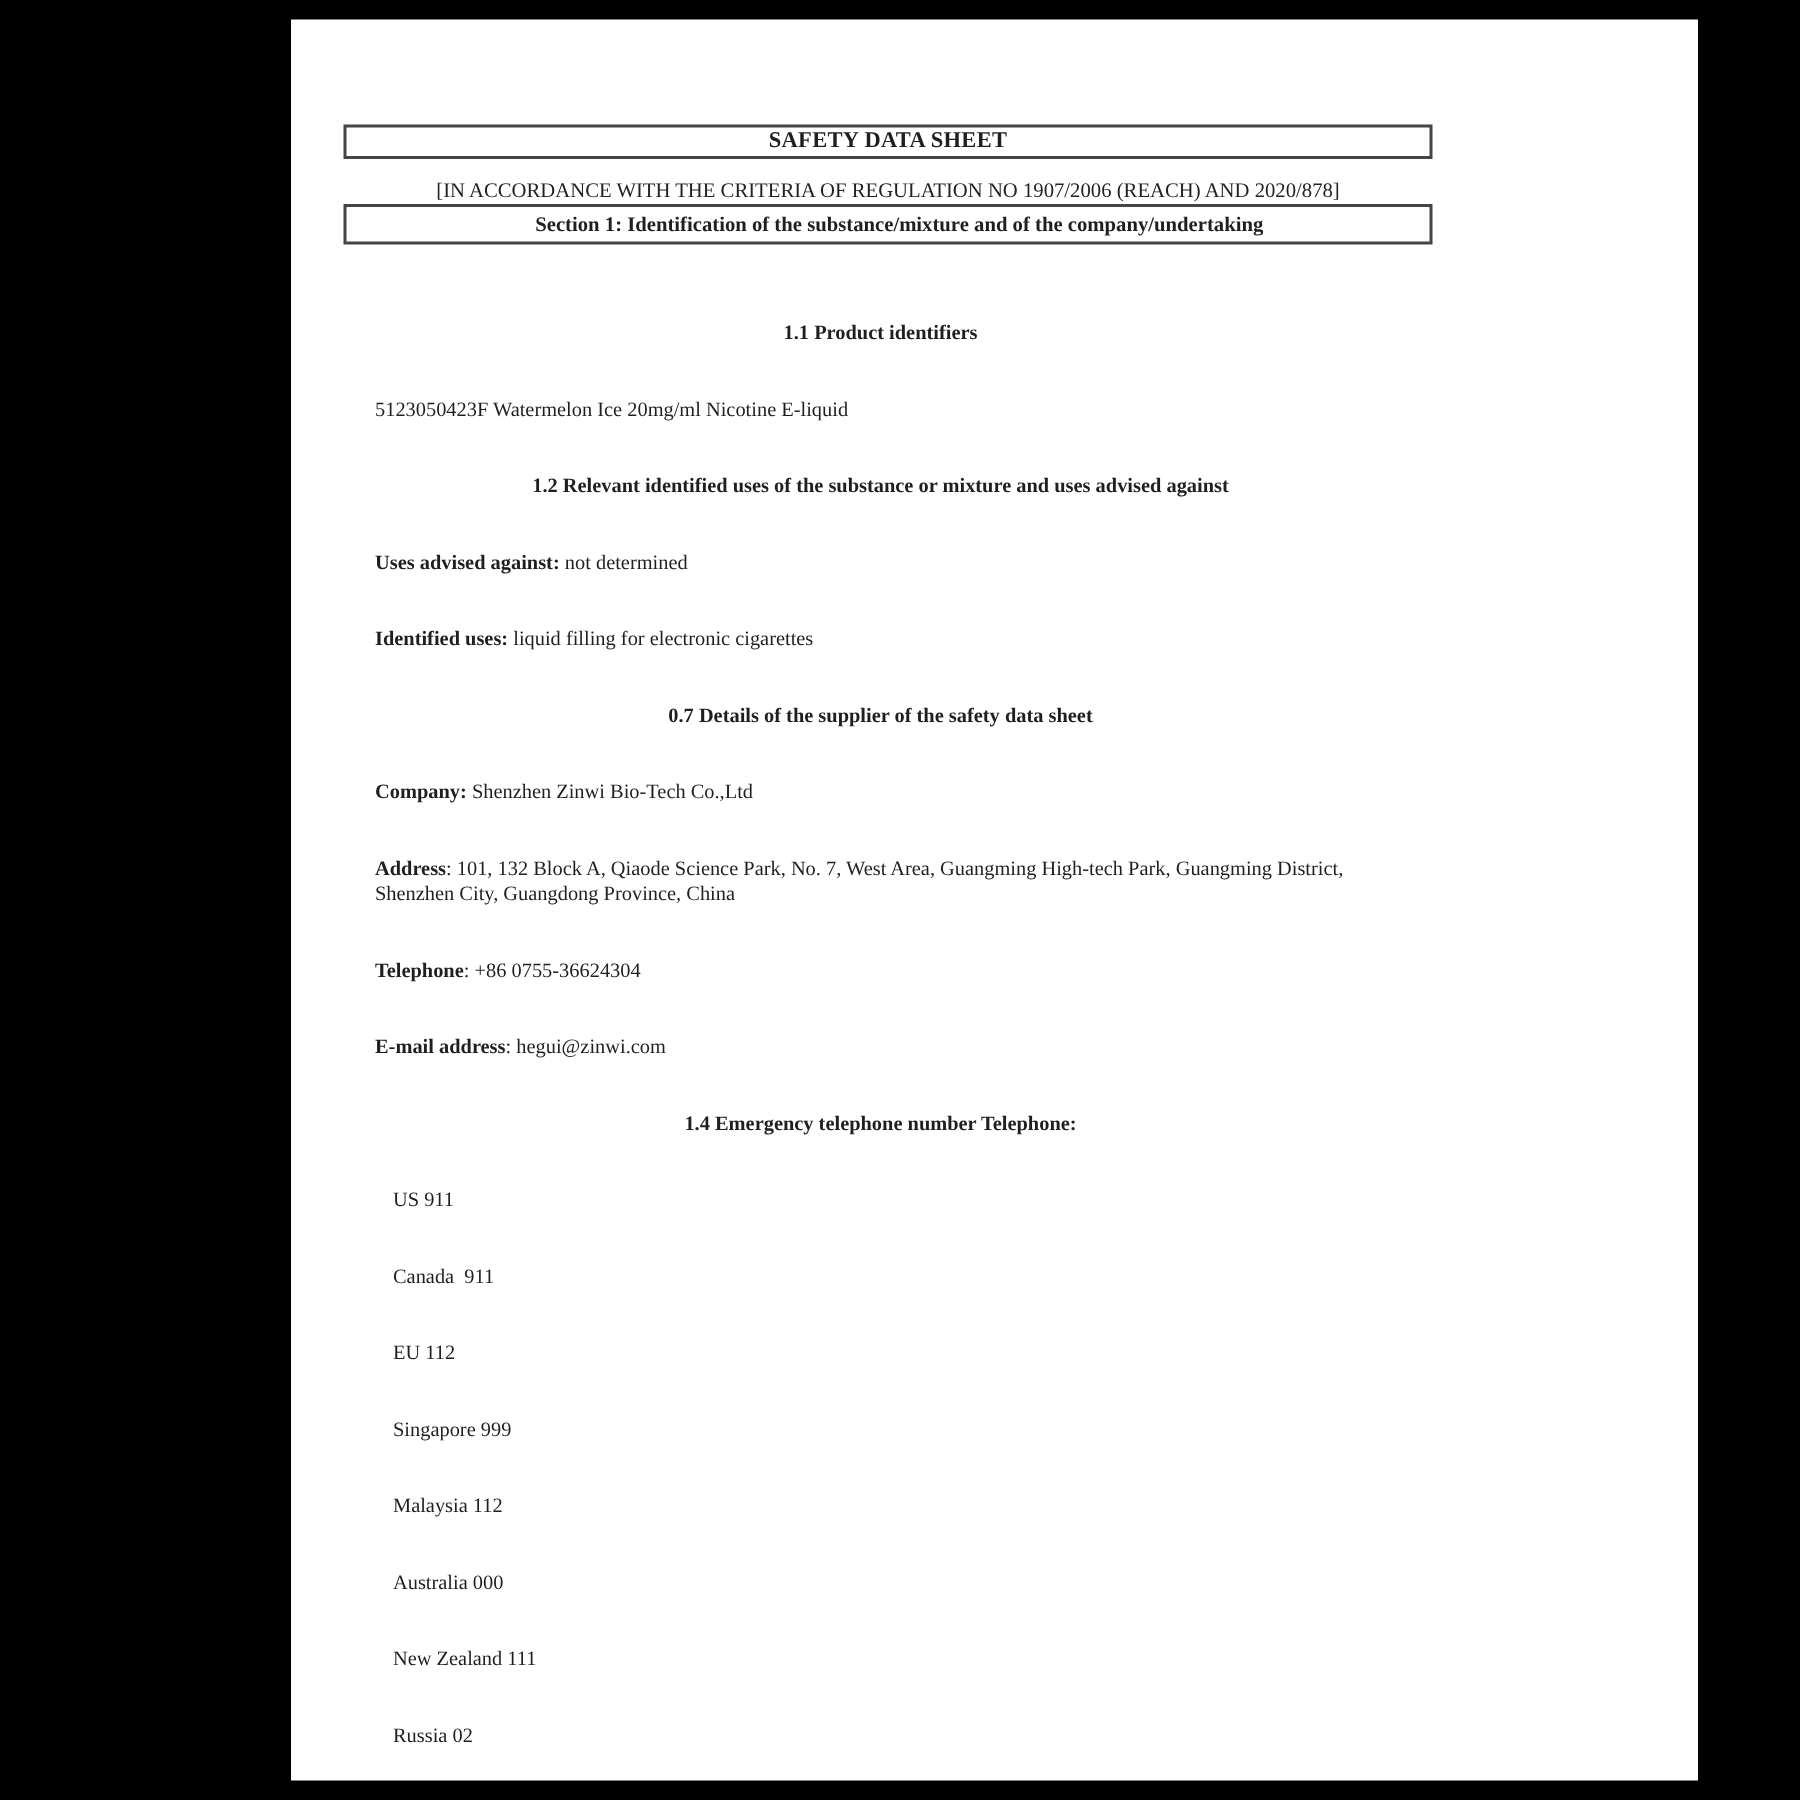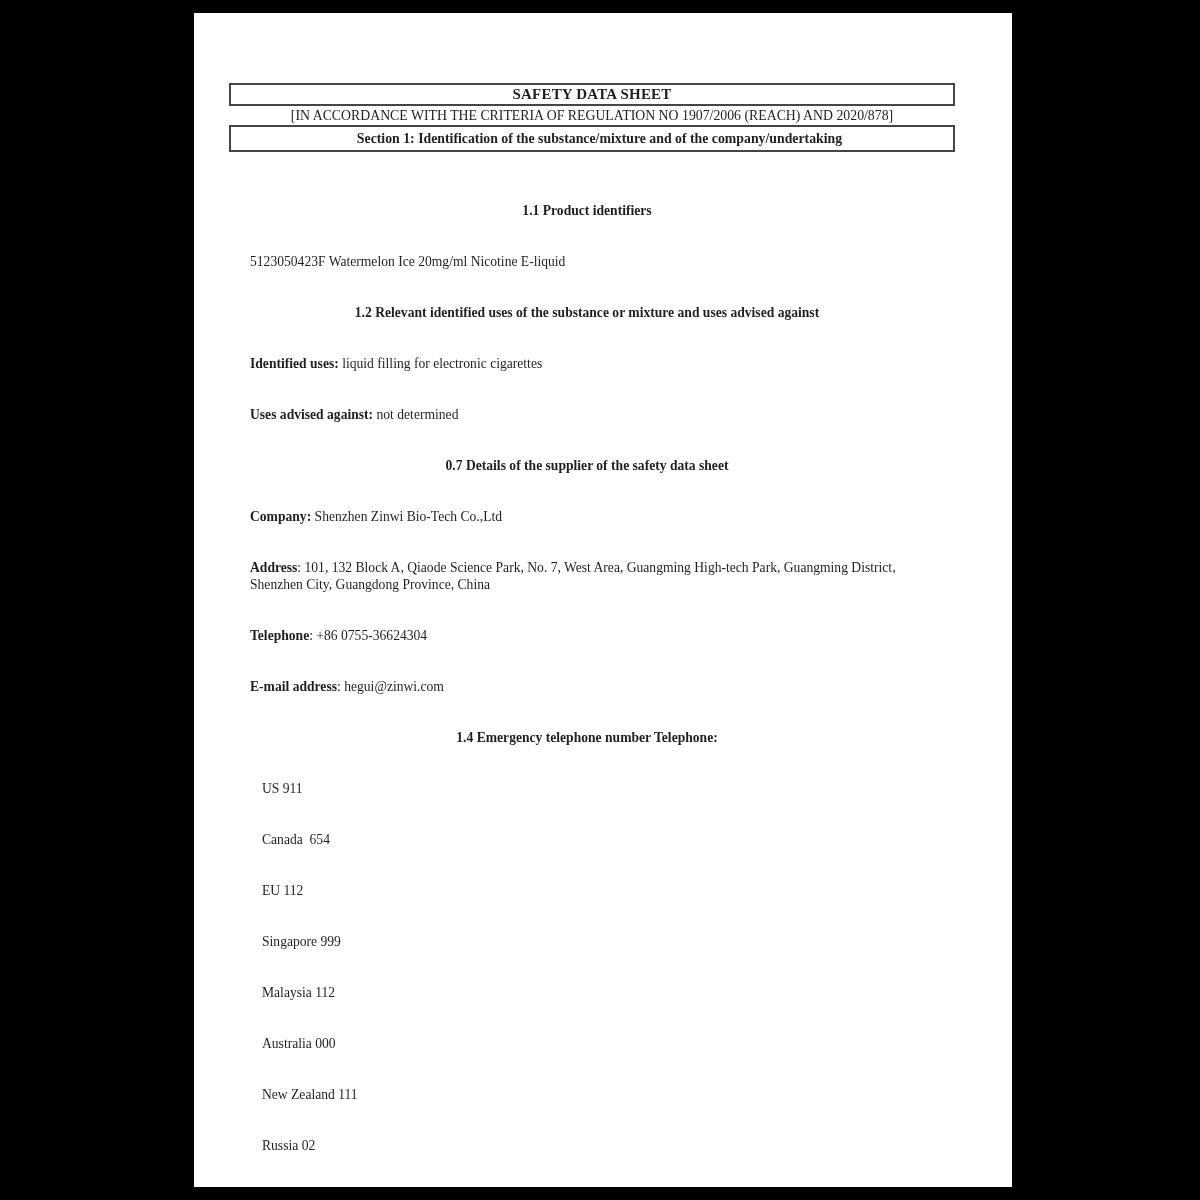--- a/index.html
+++ b/index.html
@@ -1,30 +1,30 @@
 <!DOCTYPE html>
 <html><head>
 <meta charset="utf-8">
 <style>
   * { margin: 0; padding: 0; box-sizing: border-box; }
   html, body { width: 1200px; height: 1200px; background: #000; overflow: hidden; }
   .page {
     position: absolute; left: 194px; top: 13px;
-    width: 818px; height: 1174px; background: #ffffff;
+    width: 938px; height: 1174px; background: #ffffff;
     font-family: "Liberation Serif", serif; color: #1f1f1f;
   }
   .box {
     margin-left: 35px; width: 726px;
     border: 2px solid #454545; text-align: center;
   }
   .title-box { margin-top: 70px; padding: 1px 0 1px; }
   .doc-title { font-weight: bold; font-size: 15px; letter-spacing: 0.2px; }
   .subtitle {
     margin-left: 35px; width: 726px; text-align: center;
-    font-size: 13.8px; padding: 2px 0 1px; color: #222;
+    font-size: 13.8px; padding: 13px 0 1px; color: #222;
   }
   .section-box { padding: 4px 0 3px; }
   .section-title { font-weight: bold; font-size: 13.8px; margin-left: 15px; }
   .content {
     margin-left: 40px; width: 706px;
     font-size: 13.6px; line-height: 17px;
     white-space: pre-wrap; color: #1f1f1f;
   }
   .content.s1 { margin-top: 16px; }
   .b { font-weight: bold; text-align: center; }
@@ -43,30 +43,30 @@
   <div class="subtitle">[IN ACCORDANCE WITH THE CRITERIA OF REGULATION NO 1907/2006 (REACH) AND 2020/878]</div>
 
   <div class="box section-box">
     <div class="section-title">Section 1: Identification of the substance/mixture and of the company/undertaking</div>
   </div>
 
   <div class="content s1">
     <div class="line b">1.1 Product identifiers</div>
     <div class="line ind1">5123050423F Watermelon Ice 20mg/ml Nicotine E-liquid</div>
     <div class="line b">1.2 Relevant identified uses of the substance or mixture and uses advised against</div>
+    <div class="line ind1"><span class="b">Uses advised against:</span><span> not determined</span></div>
     <div class="line ind1"><span class="b">Identified uses:</span><span> liquid filling for electronic cigarettes</span></div>
-    <div class="line ind1"><span class="b">Uses advised against:</span><span> not determined</span></div>
     <div class="line b">0.7 Details of the supplier of the safety data sheet</div>
     <div class="line ind1"><span class="b">Company:</span><span> Shenzhen Zinwi Bio-Tech Co.,Ltd</span></div>
     <div class="line ind1"><span class="b">Address</span><span>: 101, 132 Block A, Qiaode Science Park, No. 7, West Area, Guangming High-tech Park, Guangming District, Shenzhen City, Guangdong Province, China</span></div>
     <div class="line ind1"><span class="b">Telephone</span><span>: +86 0755-36624304</span></div>
     <div class="line ind1"><span class="b">E-mail address</span><span>: hegui@zinwi.com</span></div>
     <div class="line b">1.4 Emergency telephone number Telephone:</div>
     <div class="line ind2">US 911</div>
-    <div class="line ind2">Canada  654</div>
+    <div class="line ind2">Canada  911</div>
     <div class="line ind2">EU 112</div>
     <div class="line ind2">Singapore 999</div>
     <div class="line ind2">Malaysia 112</div>
     <div class="line ind2">Australia 000</div>
     <div class="line ind2">New Zealand 111</div>
     <div class="line ind2">Russia 02</div>
   </div>
 
 </div>
 

